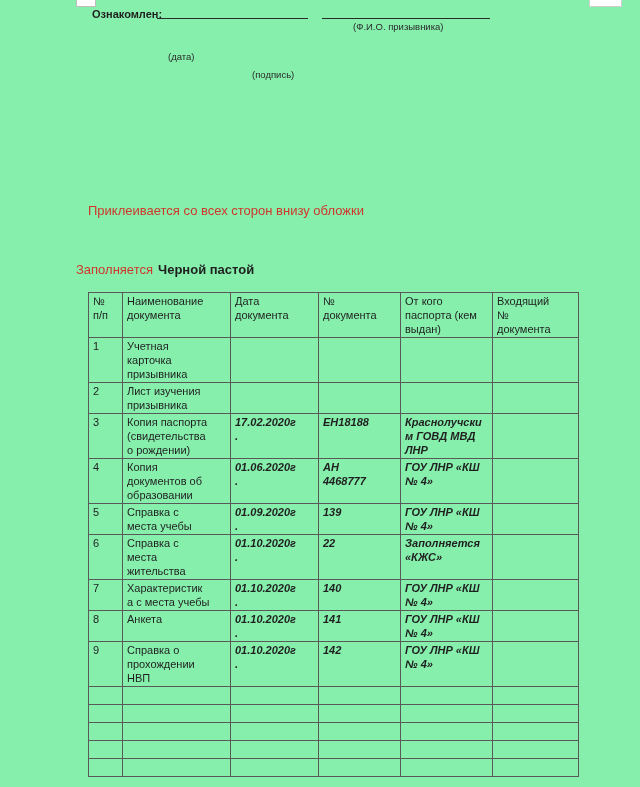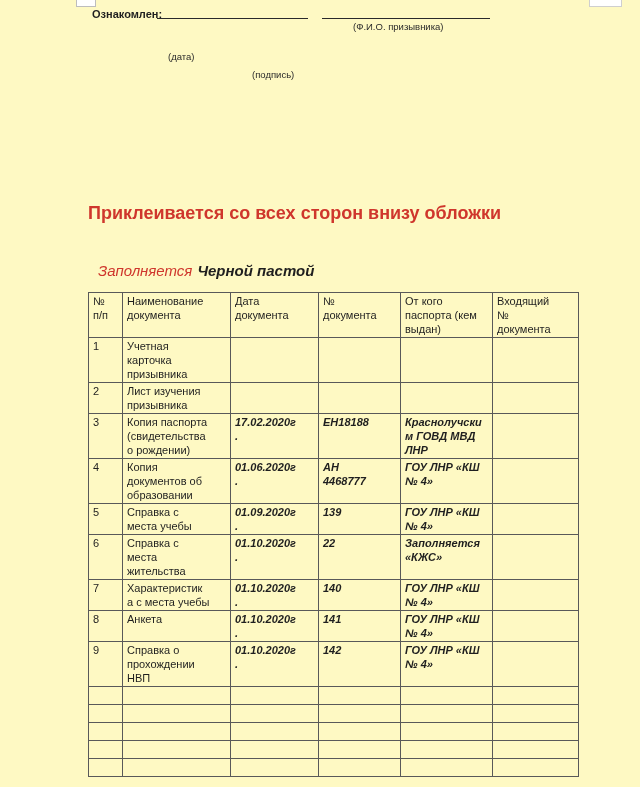--- a/index.html
+++ b/index.html
@@ -1,37 +1,37 @@
 <!DOCTYPE html>
 <html><head>
 <meta charset="utf-8">
 <style>
   * { margin:0; padding:0; box-sizing:border-box; }
   html,body { background:#ffffff; }
   body { font-family:"Liberation Sans", sans-serif; color:#1f1f1f; }
-  .page { position:relative; width:640px; height:787px; background:#fef9c3; overflow:hidden; }
+  .page { position:relative; width:640px; height:787px; background:#86efac; overflow:hidden; }
 
   
   .cut-box { position:absolute; top:-7px; height:14px; border:1.5px solid #bdbdbd; background:#fff; }
   .cut-box-left  { left:76px;  width:20px; }
   .cut-box-right { left:589px; width:33px; border-color:#cfcfcf; }
 
   
   .ack-label { position:absolute; left:92px; top:8px; font-size:11px; font-weight:bold; white-space:nowrap; }
   .ack-line { position:absolute; top:8px; height:11px; border-bottom:1.3px solid #2a2a2a; }
   .ack-line-1 { left:157px; width:151px; }
   .ack-line-2 { left:322px; width:168px; }
   .ack-caption { position:absolute; top:21px; font-size:9.5px; color:#2a2a2a; white-space:nowrap; }
   .cap-date { left:168px;margin-top:30px; }
   .cap-sign { left:252px;margin-top:48px; }
   .cap-fio  { left:353px;text-align:right; }
 
   
-  .glue-note { position:absolute; left:88px; top:203px; font-size:18px; color:#cf362c; white-space:nowrap;font-weight:bold; }
-  .fill-note { position:absolute; left:98px; top:262px; font-size:15px; font-style:italic; white-space:nowrap; }
+  .glue-note { position:absolute; left:88px; top:203px; font-size:13px; color:#cf362c; white-space:nowrap; }
+  .fill-note { position:absolute; left:76px; top:262px; font-size:13px; white-space:nowrap; }
   .fill-note .red { color:#cf362c; margin-right:5px; }
   .fill-note .black { color:#1f1f1f; font-weight:bold; }
 
   
   table.doc-table { position:absolute; left:88px; top:292px; width:490px; border-collapse:collapse; table-layout:fixed; }
   .doc-table col.c0 { width:34px; }
   .doc-table col.c1 { width:108px; }
   .doc-table col.c2 { width:88px; }
   .doc-table col.c3 { width:82px; }
   .doc-table col.c4 { width:92px; }

